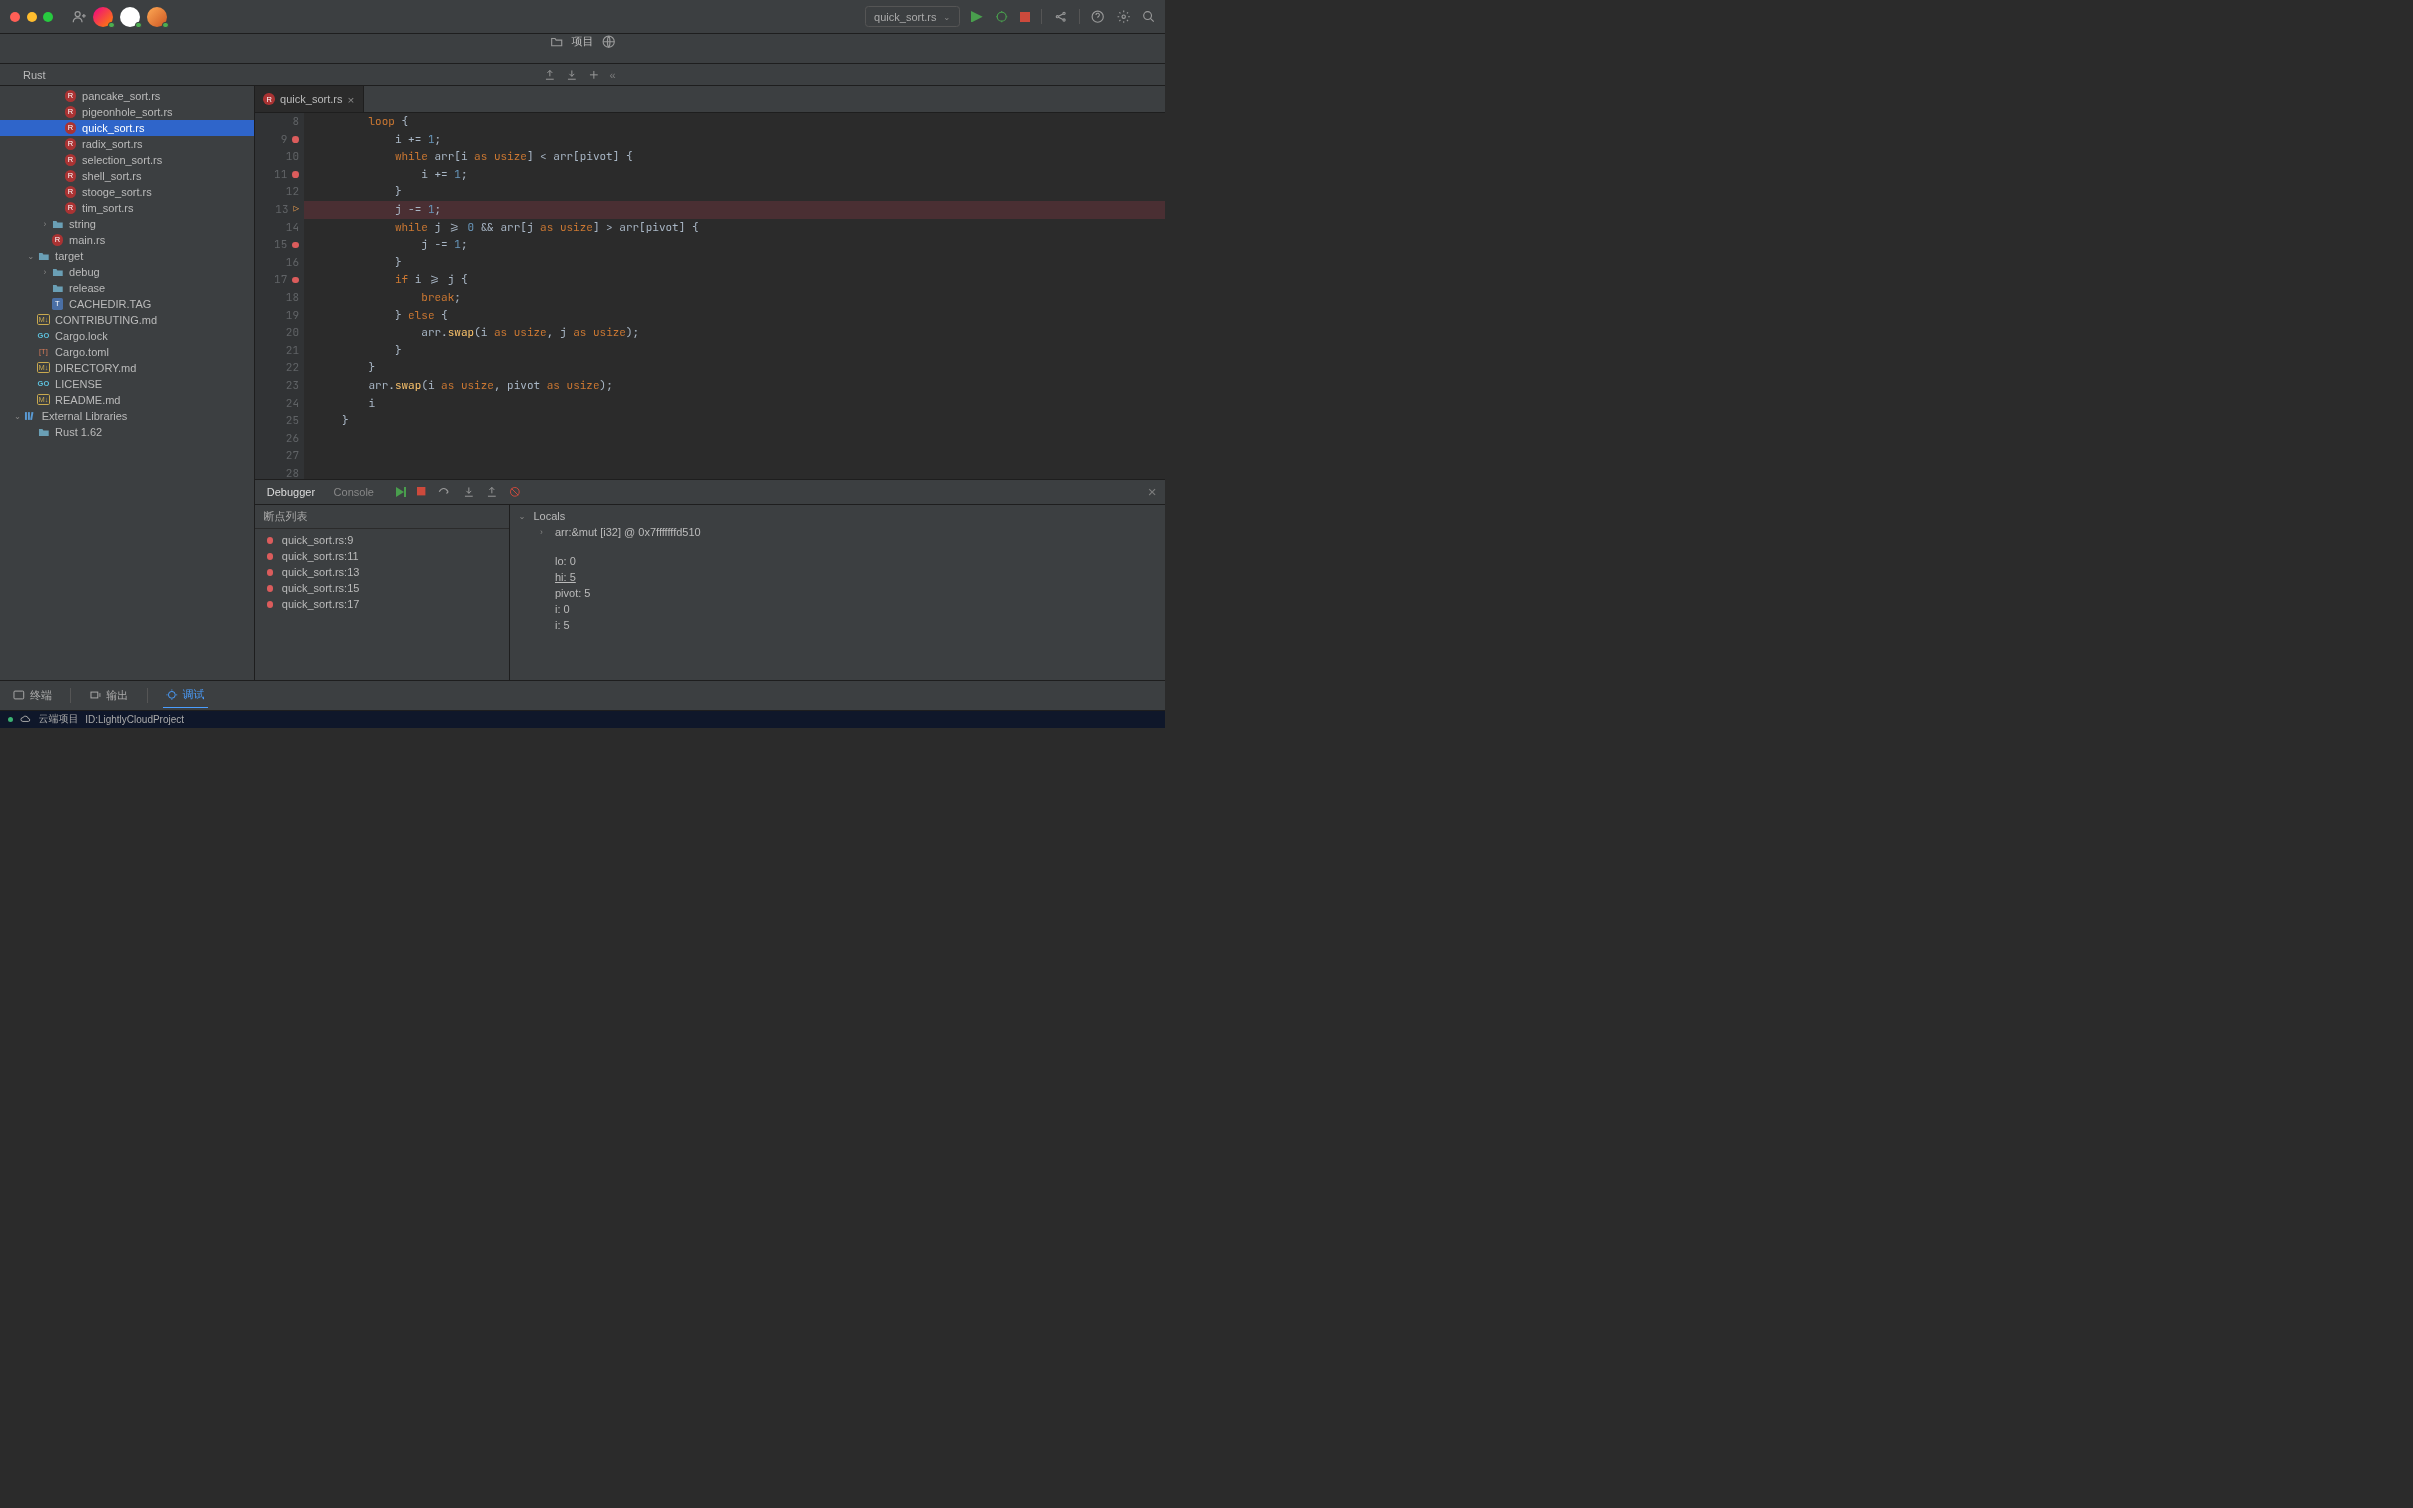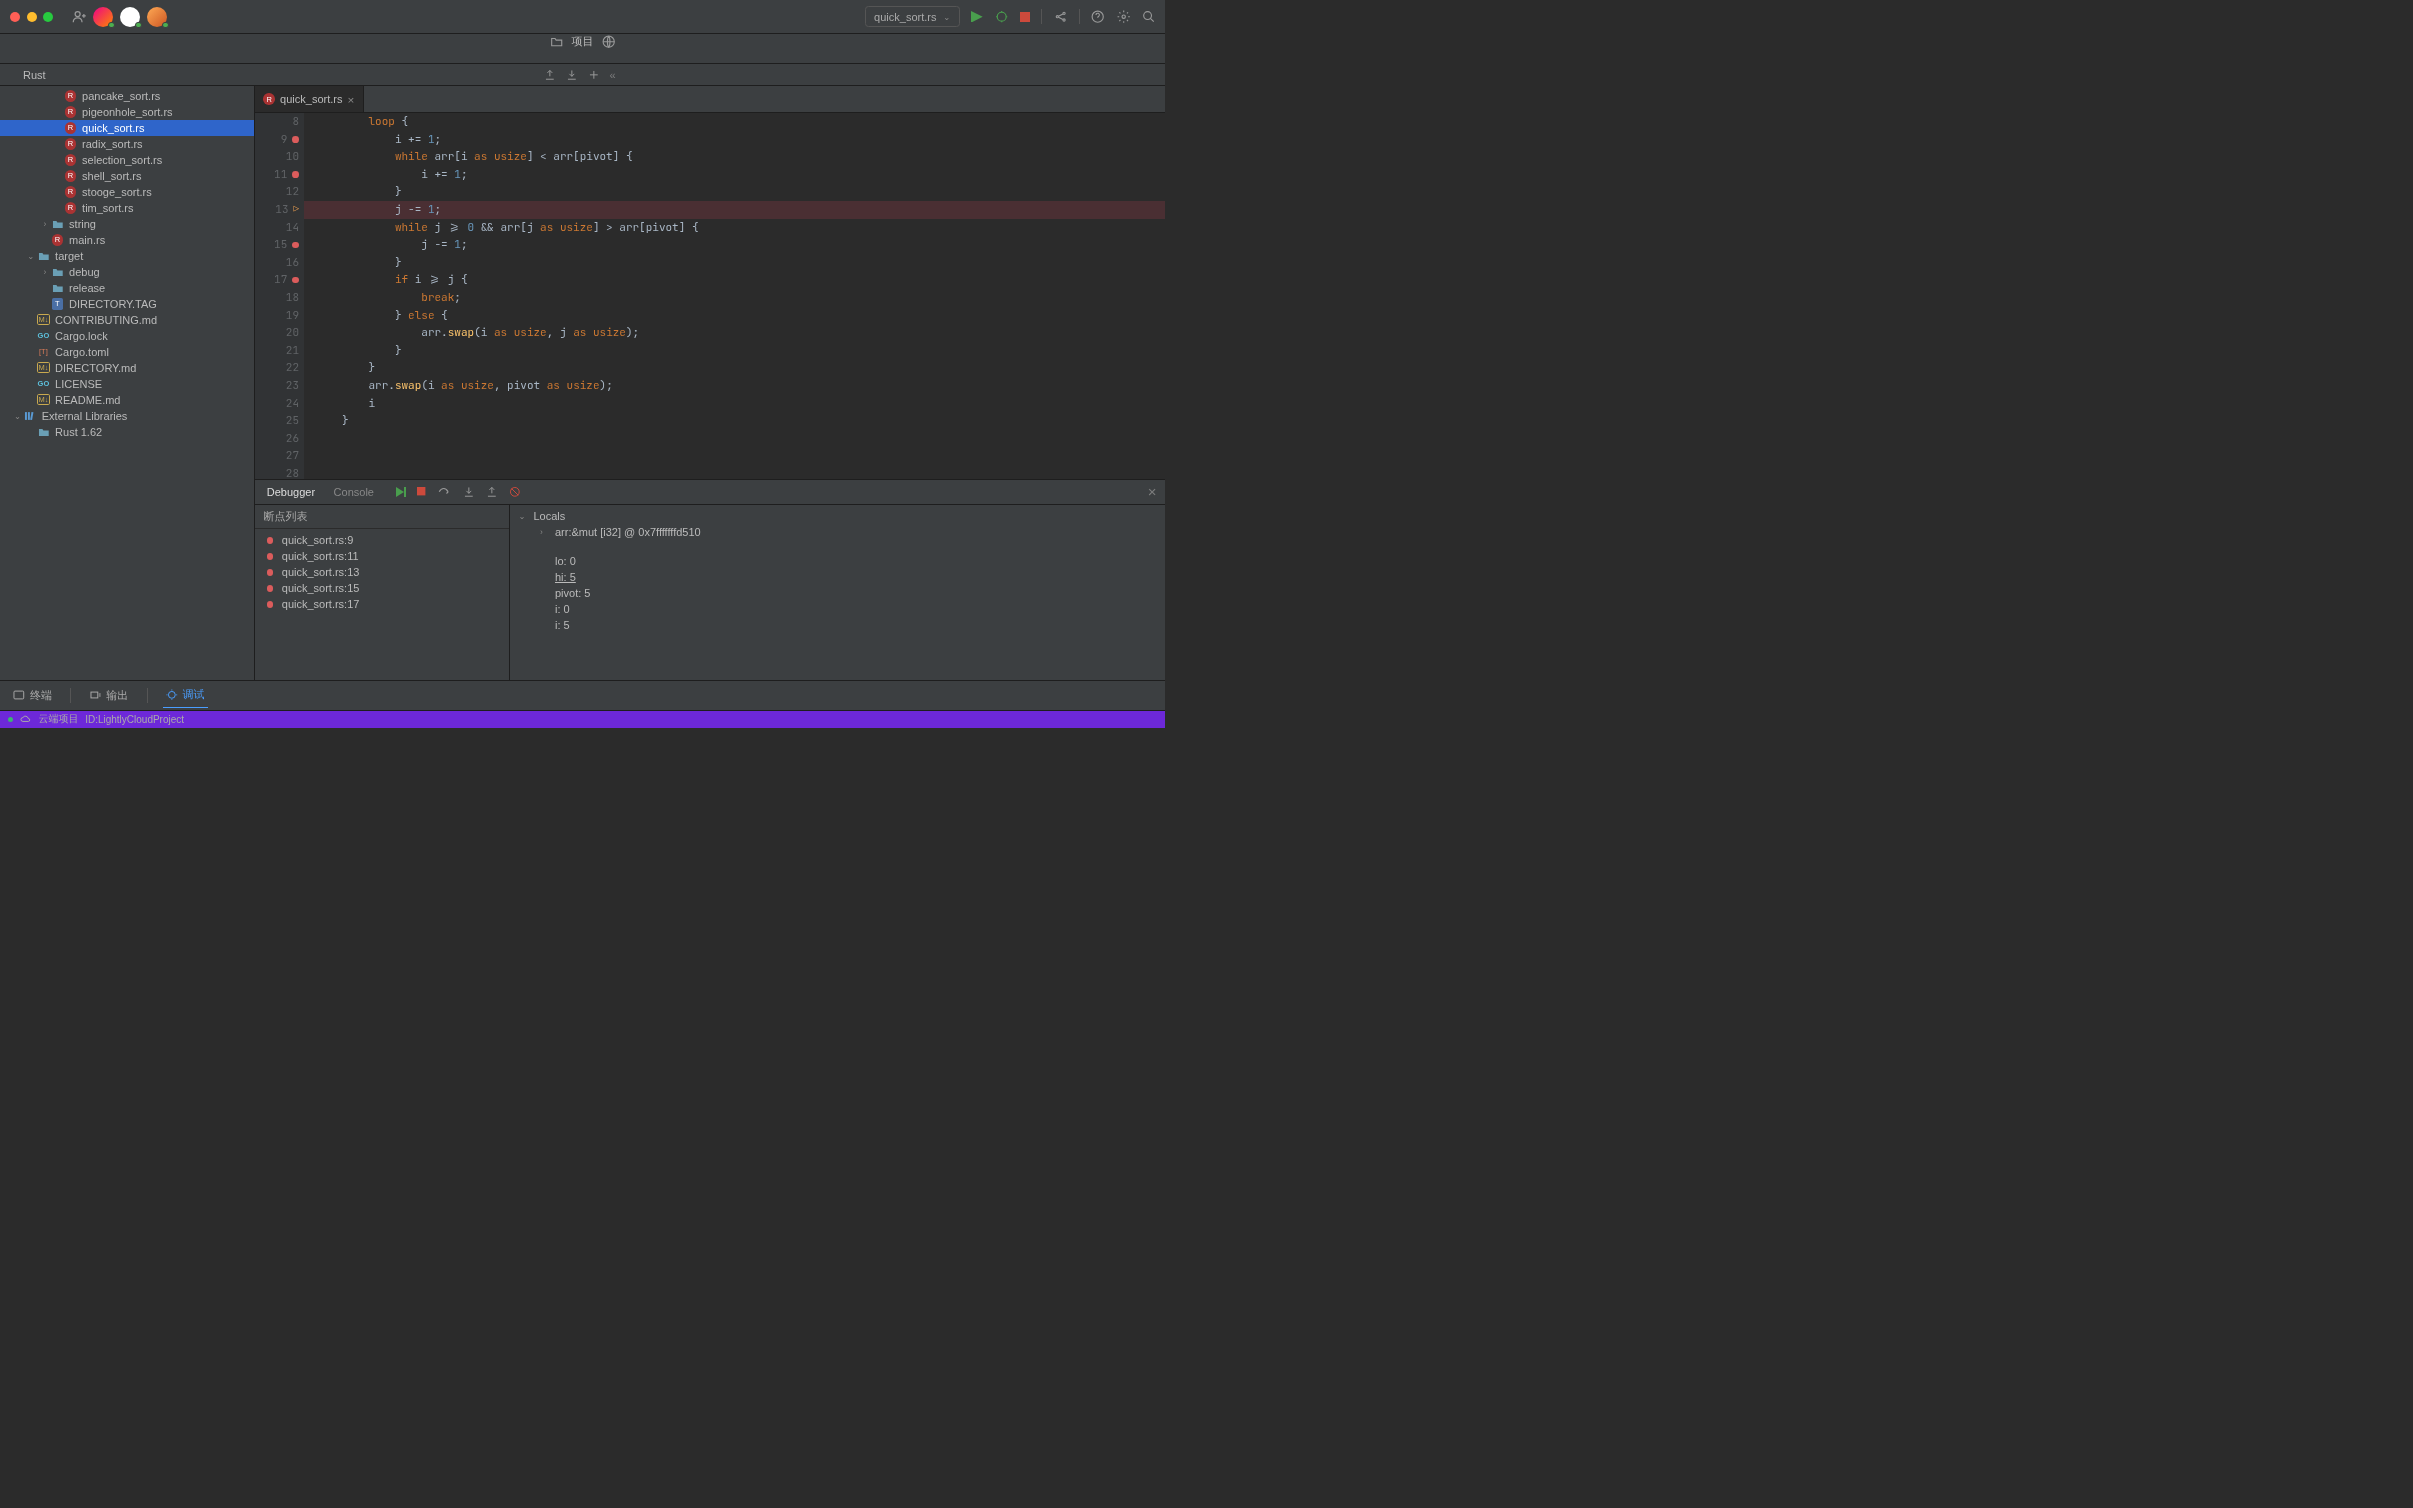--- a/index.html
+++ b/index.html
@@ -208,21 +208,21 @@
   align-items:center;
   padding:0 10px;
   gap:15px;
 }
 .bottom-tab { display:flex; align-items:center; gap:5px; color:#aaa; cursor:pointer; padding:5px 3.4px;}
 .bottom-tab.active { color:#4a9eff; border-bottom:1.7px solid #4a9eff;}
 .bsep { width:0.8px; height:15px; background:#555;}
 
 .statusbar {
   height:18.4px;
-  background:#6d28d9;
+  background:#0f172a;
   border-top:0.8px solid #1e1e1e;
   display:flex;
   align-items:center;
   padding:0 8.4px;
   color:#aaa;
   gap:6.7px;
   font-size:10px;
 }
 .status-dot { width:5px; height:5px; border-radius:50%; background:#3bb273;}
 
@@ -468,21 +468,21 @@
           </span>
         </span>
         <span>release</span>
       </div>
       <div class="tree-item">
         <span class="tree-indent" style="width:34px"></span>
         <span class="tree-chevron"></span>
         <span class="tree-icon">
           <span class="tag-icon">T</span>
         </span>
-        <span>DIRECTORY.TAG</span>
+        <span>CACHEDIR.TAG</span>
       </div>
       <div class="tree-item">
         <span class="tree-indent" style="width:20px"></span>
         <span class="tree-chevron"></span>
         <span class="tree-icon">
           <span class="md-icon">M↓</span>
         </span>
         <span>CONTRIBUTING.md</span>
       </div>
       <div class="tree-item">

